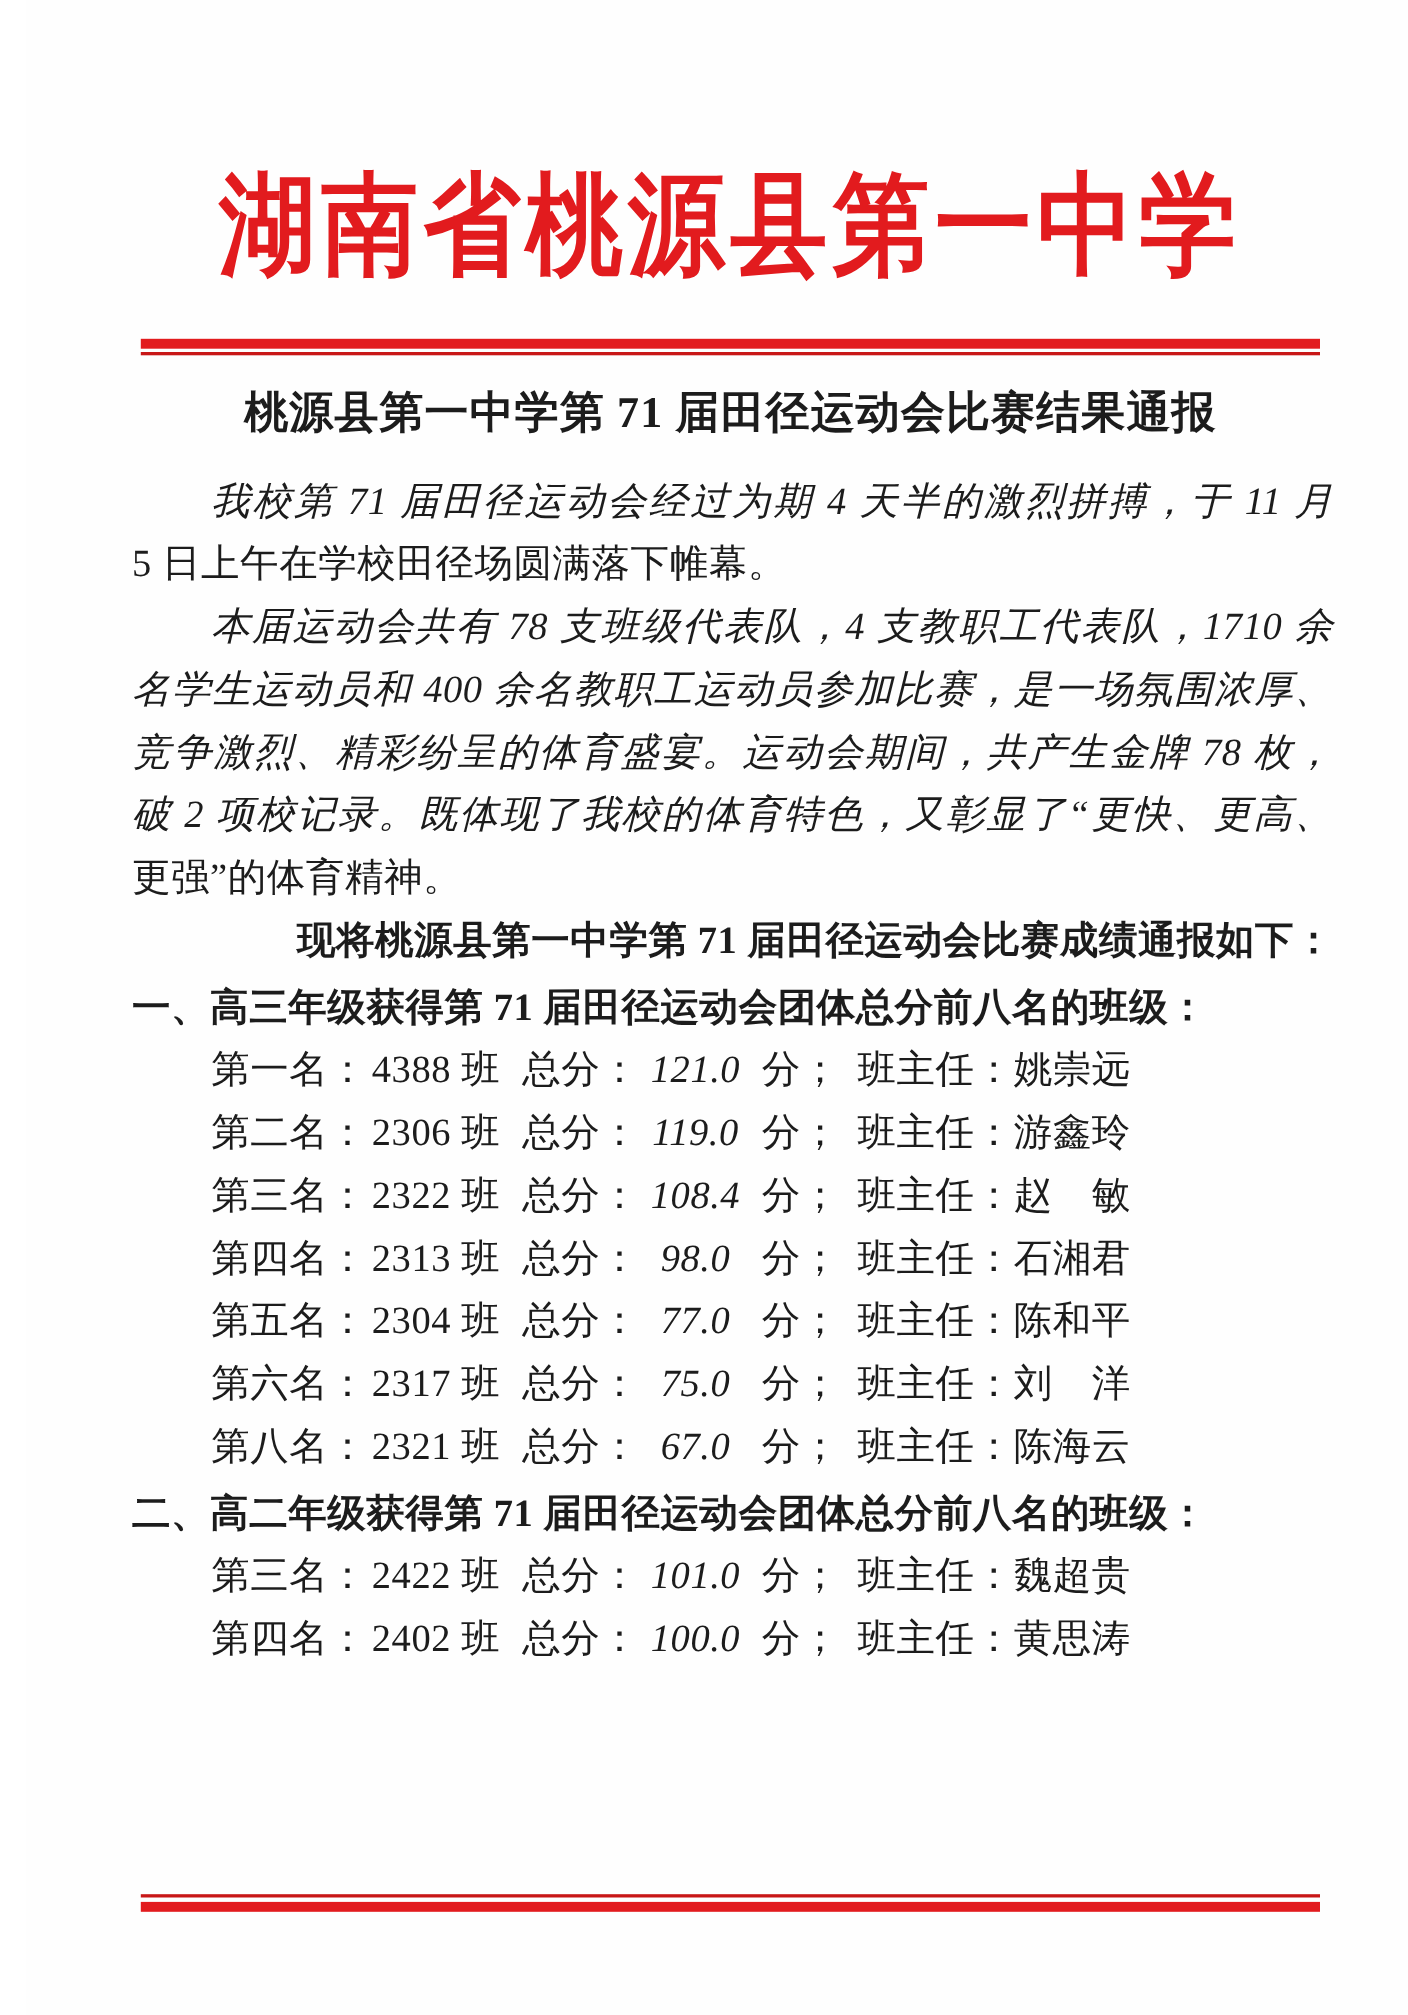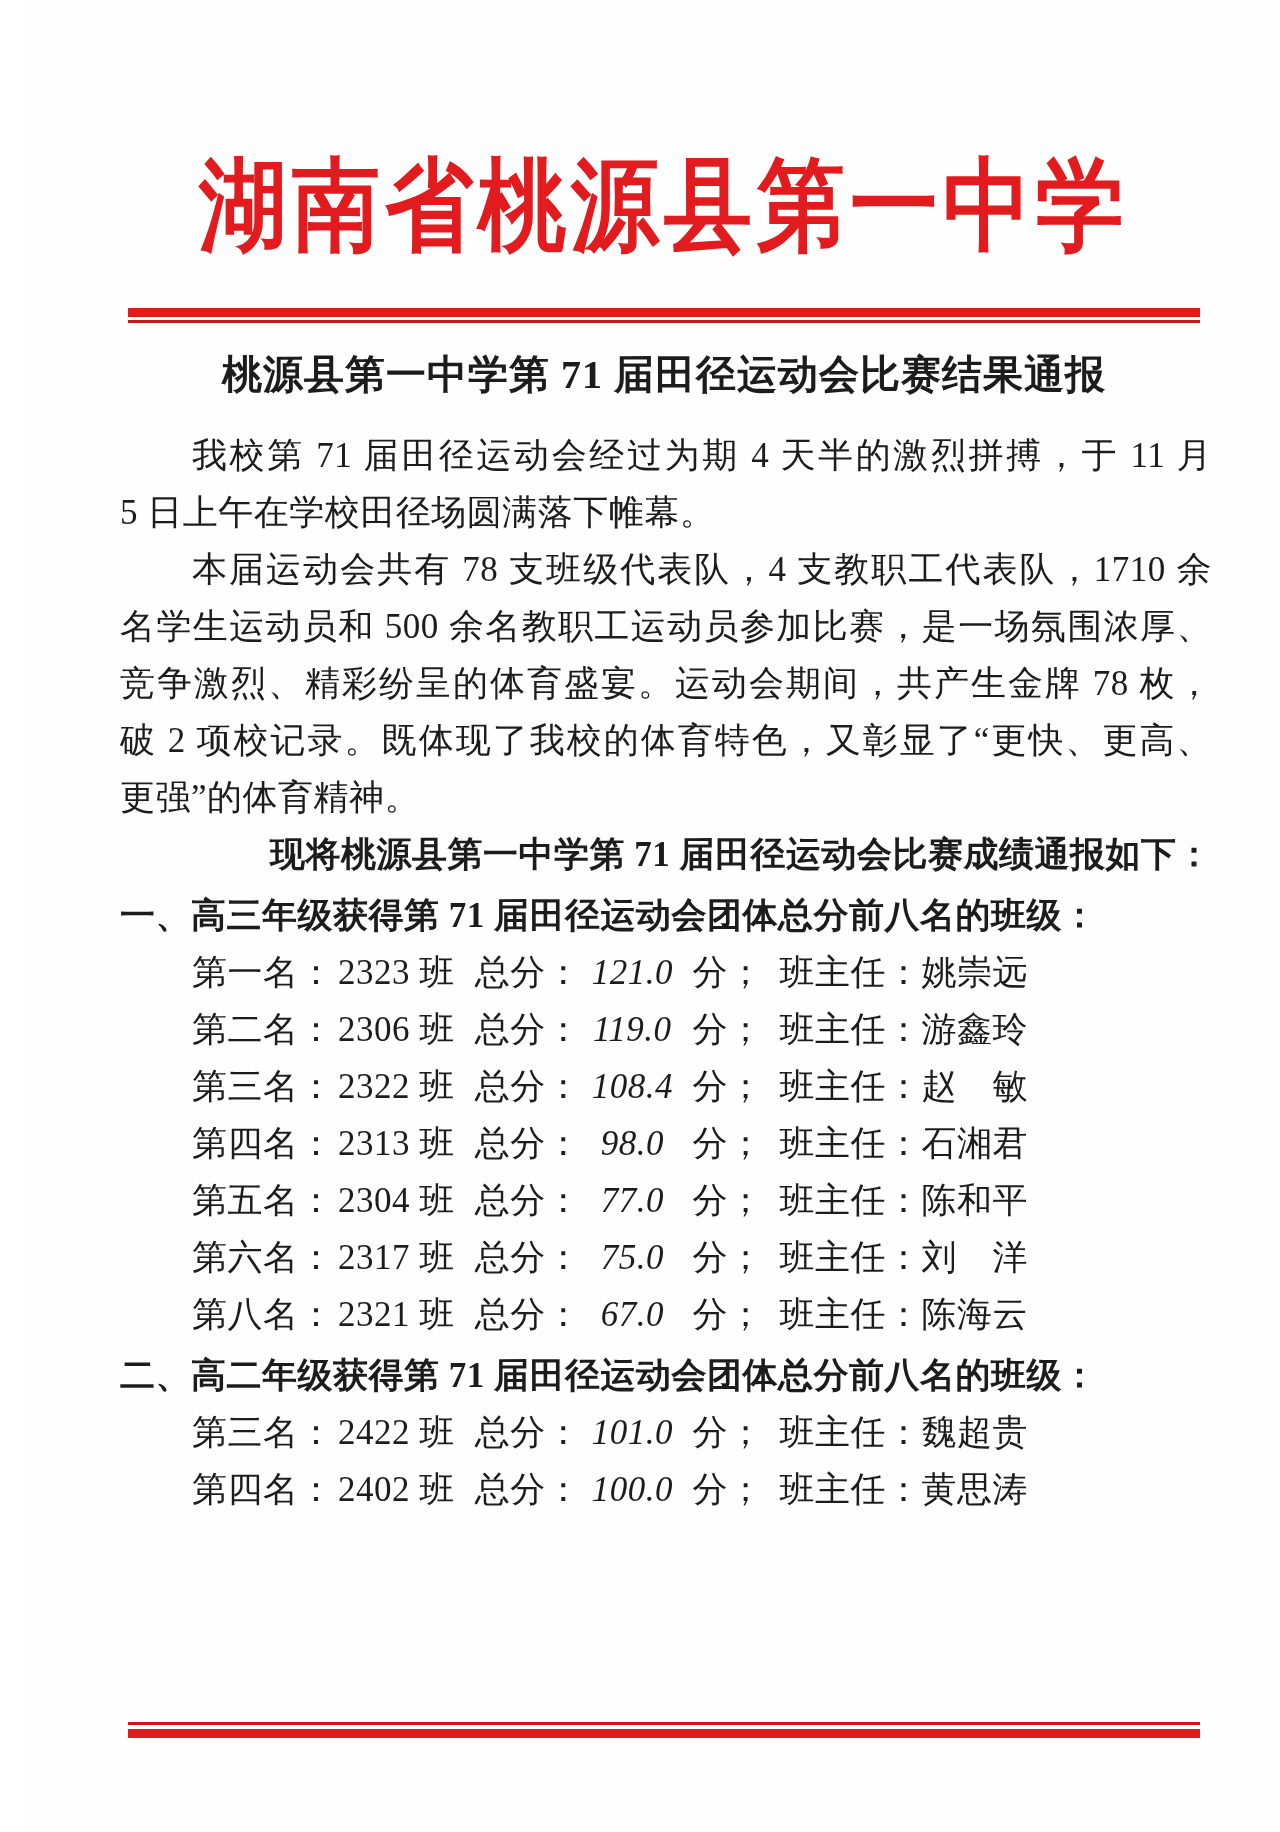--- a/index.html
+++ b/index.html
@@ -47,21 +47,21 @@
   .body{
     margin:26px 92px 0 96px;
     font-size:35px;
     letter-spacing:0.5px;
   }
   .line{
     line-height:57px;
     white-space:nowrap;
   }
   .line.indent{text-indent:72px;}
-  .line.fill{text-align:justify;text-align-last:justify;}
+  .line.fill{text-align:justify;text-align-last:justify;font-style:italic;}
   .paragraph.bold .line{font-weight:700;text-align:right;}
   .section-heading{
     font-weight:700;
     line-height:57px;
     margin-top:4px;
     white-space:nowrap;
   }
   .rank-row{
     line-height:57px;
     padding-left:72px;
@@ -91,30 +91,30 @@
 
   <div class="doc-title">桃源县第一中学第 71 届田径运动会比赛结果通报</div>
 
   <div class="body" id="doc-body">
       <div class="paragraph">
         <div class="line indent fill">我校第 71 届田径运动会经过为期 4 天半的激烈拼搏，于 11 月</div>
         <div class="line">5 日上午在学校田径场圆满落下帷幕。</div>
       </div>
       <div class="paragraph">
         <div class="line indent fill">本届运动会共有 78 支班级代表队，4 支教职工代表队，1710 余</div>
-        <div class="line fill">名学生运动员和 500 余名教职工运动员参加比赛，是一场氛围浓厚、</div>
+        <div class="line fill">名学生运动员和 400 余名教职工运动员参加比赛，是一场氛围浓厚、</div>
         <div class="line fill">竞争激烈、精彩纷呈的体育盛宴。运动会期间，共产生金牌 78 枚，</div>
         <div class="line fill">破 2 项校记录。既体现了我校的体育特色，又彰显了“更快、更高、</div>
         <div class="line">更强”的体育精神。</div>
       </div>
       <div class="paragraph bold">
         <div class="line indent">现将桃源县第一中学第 71 届田径运动会比赛成绩通报如下：</div>
       </div>
       <div class="section-heading">一、高三年级获得第 71 届田径运动会团体总分前八名的班级：</div>
-      <div class="rank-row"><span class="rr-rank">第一名：</span><span class="rr-class">2323 班</span><span class="rr-slabel">总分：</span><span class="rr-score">121.0</span><span class="rr-unit"> 分；</span><span class="rr-tlabel">班主任：</span><span class="rr-teacher">姚崇远</span></div>
+      <div class="rank-row"><span class="rr-rank">第一名：</span><span class="rr-class">4388 班</span><span class="rr-slabel">总分：</span><span class="rr-score">121.0</span><span class="rr-unit"> 分；</span><span class="rr-tlabel">班主任：</span><span class="rr-teacher">姚崇远</span></div>
       <div class="rank-row"><span class="rr-rank">第二名：</span><span class="rr-class">2306 班</span><span class="rr-slabel">总分：</span><span class="rr-score">119.0</span><span class="rr-unit"> 分；</span><span class="rr-tlabel">班主任：</span><span class="rr-teacher">游鑫玲</span></div>
       <div class="rank-row"><span class="rr-rank">第三名：</span><span class="rr-class">2322 班</span><span class="rr-slabel">总分：</span><span class="rr-score">108.4</span><span class="rr-unit"> 分；</span><span class="rr-tlabel">班主任：</span><span class="rr-teacher">赵　敏</span></div>
       <div class="rank-row"><span class="rr-rank">第四名：</span><span class="rr-class">2313 班</span><span class="rr-slabel">总分：</span><span class="rr-score">98.0</span><span class="rr-unit"> 分；</span><span class="rr-tlabel">班主任：</span><span class="rr-teacher">石湘君</span></div>
       <div class="rank-row"><span class="rr-rank">第五名：</span><span class="rr-class">2304 班</span><span class="rr-slabel">总分：</span><span class="rr-score">77.0</span><span class="rr-unit"> 分；</span><span class="rr-tlabel">班主任：</span><span class="rr-teacher">陈和平</span></div>
       <div class="rank-row"><span class="rr-rank">第六名：</span><span class="rr-class">2317 班</span><span class="rr-slabel">总分：</span><span class="rr-score">75.0</span><span class="rr-unit"> 分；</span><span class="rr-tlabel">班主任：</span><span class="rr-teacher">刘　洋</span></div>
       <div class="rank-row"><span class="rr-rank">第八名：</span><span class="rr-class">2321 班</span><span class="rr-slabel">总分：</span><span class="rr-score">67.0</span><span class="rr-unit"> 分；</span><span class="rr-tlabel">班主任：</span><span class="rr-teacher">陈海云</span></div>
       <div class="section-heading">二、高二年级获得第 71 届田径运动会团体总分前八名的班级：</div>
       <div class="rank-row"><span class="rr-rank">第三名：</span><span class="rr-class">2422 班</span><span class="rr-slabel">总分：</span><span class="rr-score">101.0</span><span class="rr-unit"> 分；</span><span class="rr-tlabel">班主任：</span><span class="rr-teacher">魏超贵</span></div>
       <div class="rank-row"><span class="rr-rank">第四名：</span><span class="rr-class">2402 班</span><span class="rr-slabel">总分：</span><span class="rr-score">100.0</span><span class="rr-unit"> 分；</span><span class="rr-tlabel">班主任：</span><span class="rr-teacher">黄思涛</span></div>
     </div>

